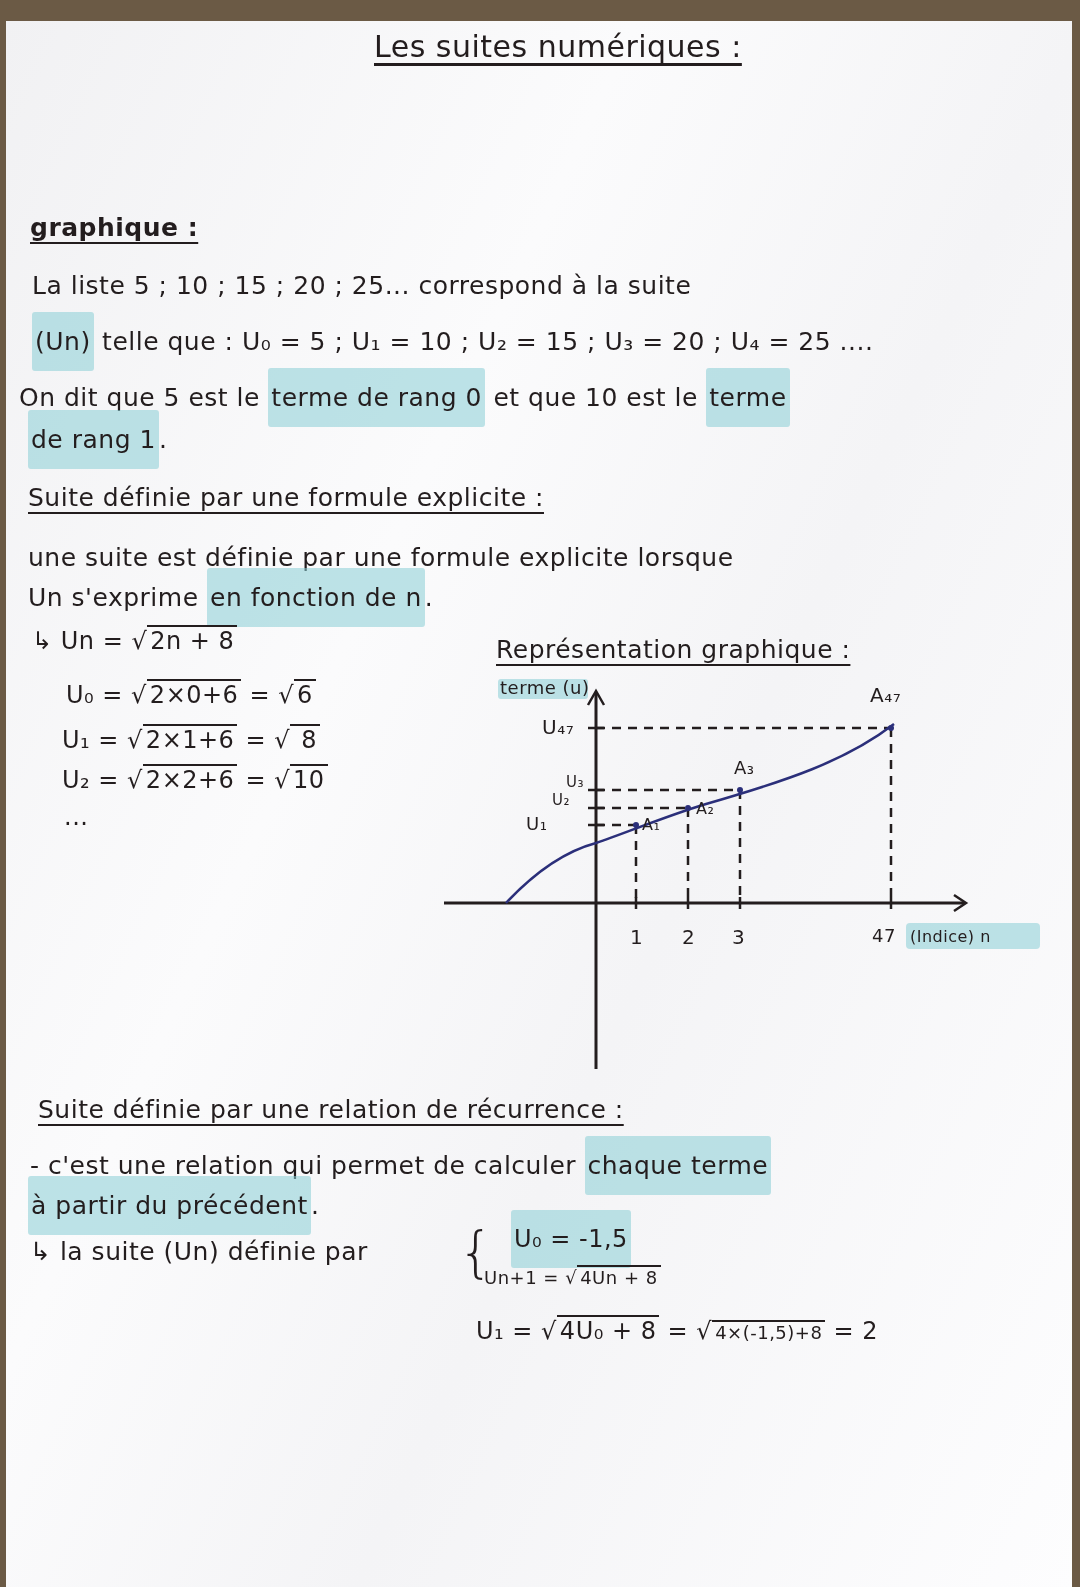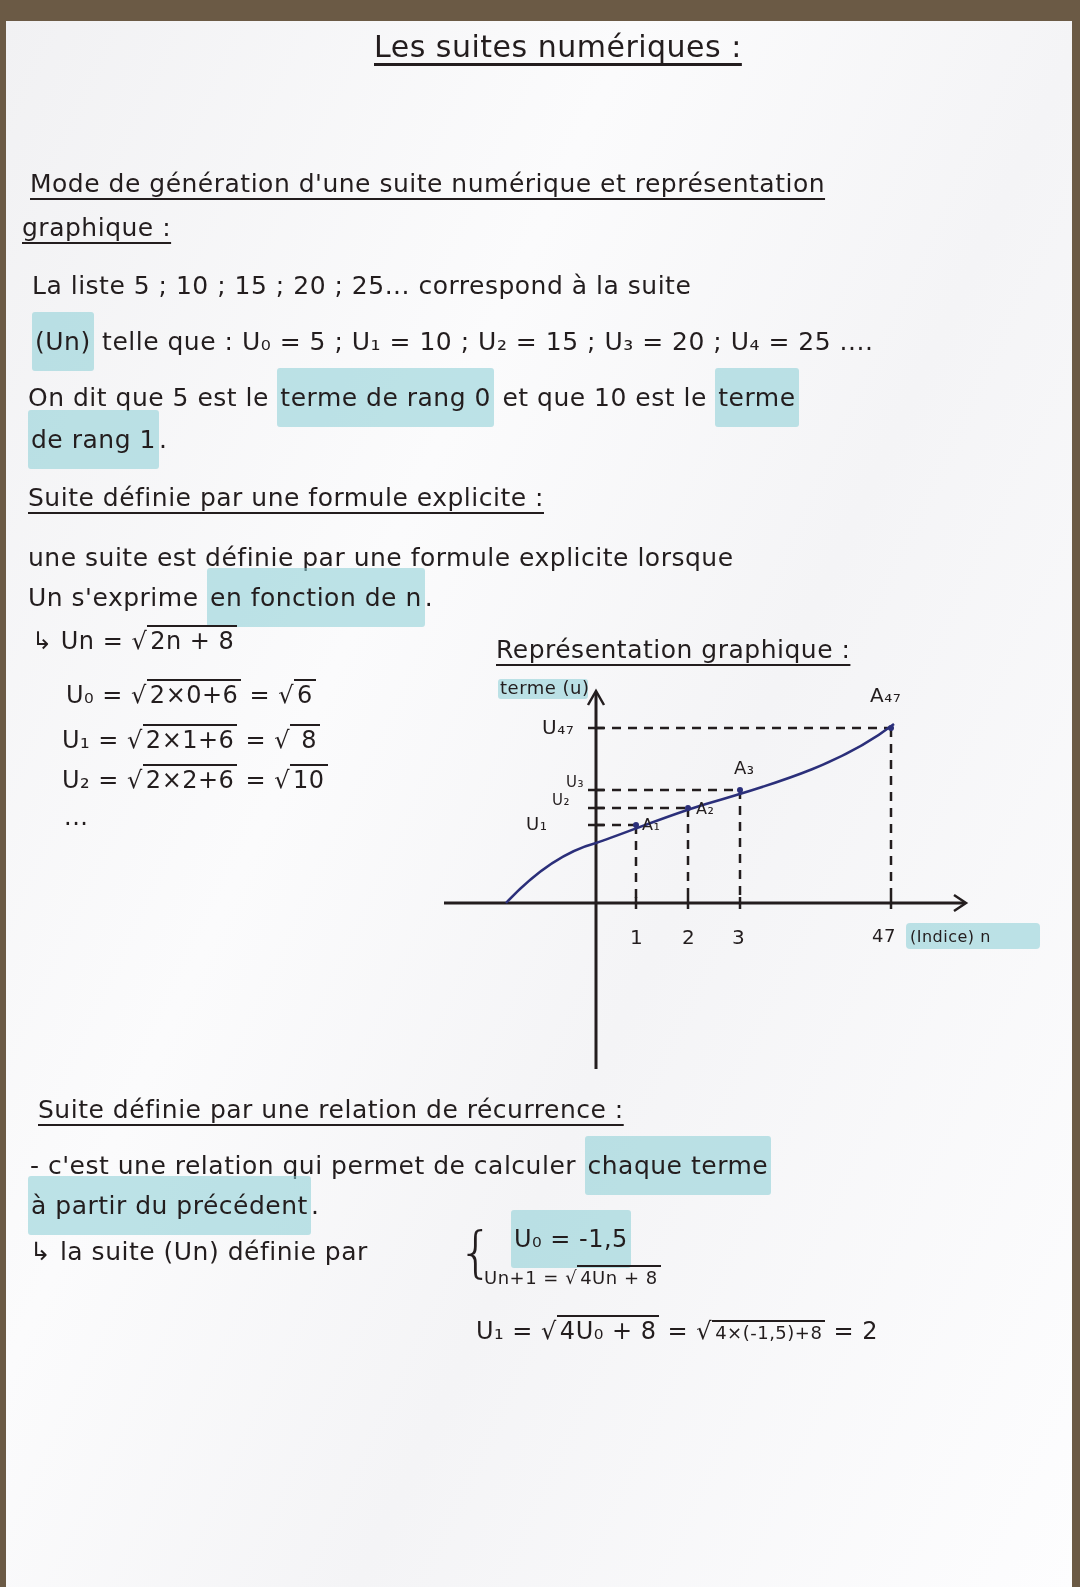--- a/index.html
+++ b/index.html
@@ -25,28 +25,27 @@
   .hl { background: rgba(136, 206, 214, 0.55); padding: 15px 3px; border-radius: 3px; }
   .sqrt { border-top: 2px solid #231d1e; padding: 0 3px; }
 </style>
 </head>
 <body>
 
 <div class="paper">
 
   <div class="hw title" style="left:368px; top:8px;">Les suites numériques :</div>
 
-  <div class="hw h2" style="left:24px; top:148px;">Mode de génération d'une suite numérique et représentation</div>
-  <div class="hw h2" style="left:16px; top:192px;">graphique :</div>
+  <div class="hw h2" style="left:24px; top:192px;font-weight:bold;">graphique :</div>
 
   <div class="hw body" style="left:26px; top:250px;">La liste 5 ; 10 ; 15 ; 20 ; 25... correspond à la suite</div>
   <div class="hw body" style="left:26px; top:306px;">
     <span class="hl">(Un)</span><span> telle que : U₀ = 5 ; U₁ = 10 ; U₂ = 15 ; U₃ = 20 ; U₄ = 25 ....</span>
   </div>
-  <div class="hw body" style="left:22px; top:362px;text-align:right;">
+  <div class="hw body" style="left:13px; top:362px;text-align:right;">
     <span>On dit que 5 est le </span><span class="hl">terme de rang 0</span><span> et que 10 est le </span><span class="hl">terme</span>
   </div>
   <div class="hw body" style="left:22px; top:404px;">
     <span class="hl">de rang 1</span><span>.</span>
   </div>
 
   <div class="hw body" style="left:22px; top:522px;">une suite est définie par une formule explicite lorsque</div>
   <div class="hw h2" style="left:22px; top:462px;">Suite définie par une formule explicite :</div>
   <div class="hw body" style="left:22px; top:562px;">
     <span>Un s'exprime </span><span class="hl">en fonction de n</span><span>.</span>

